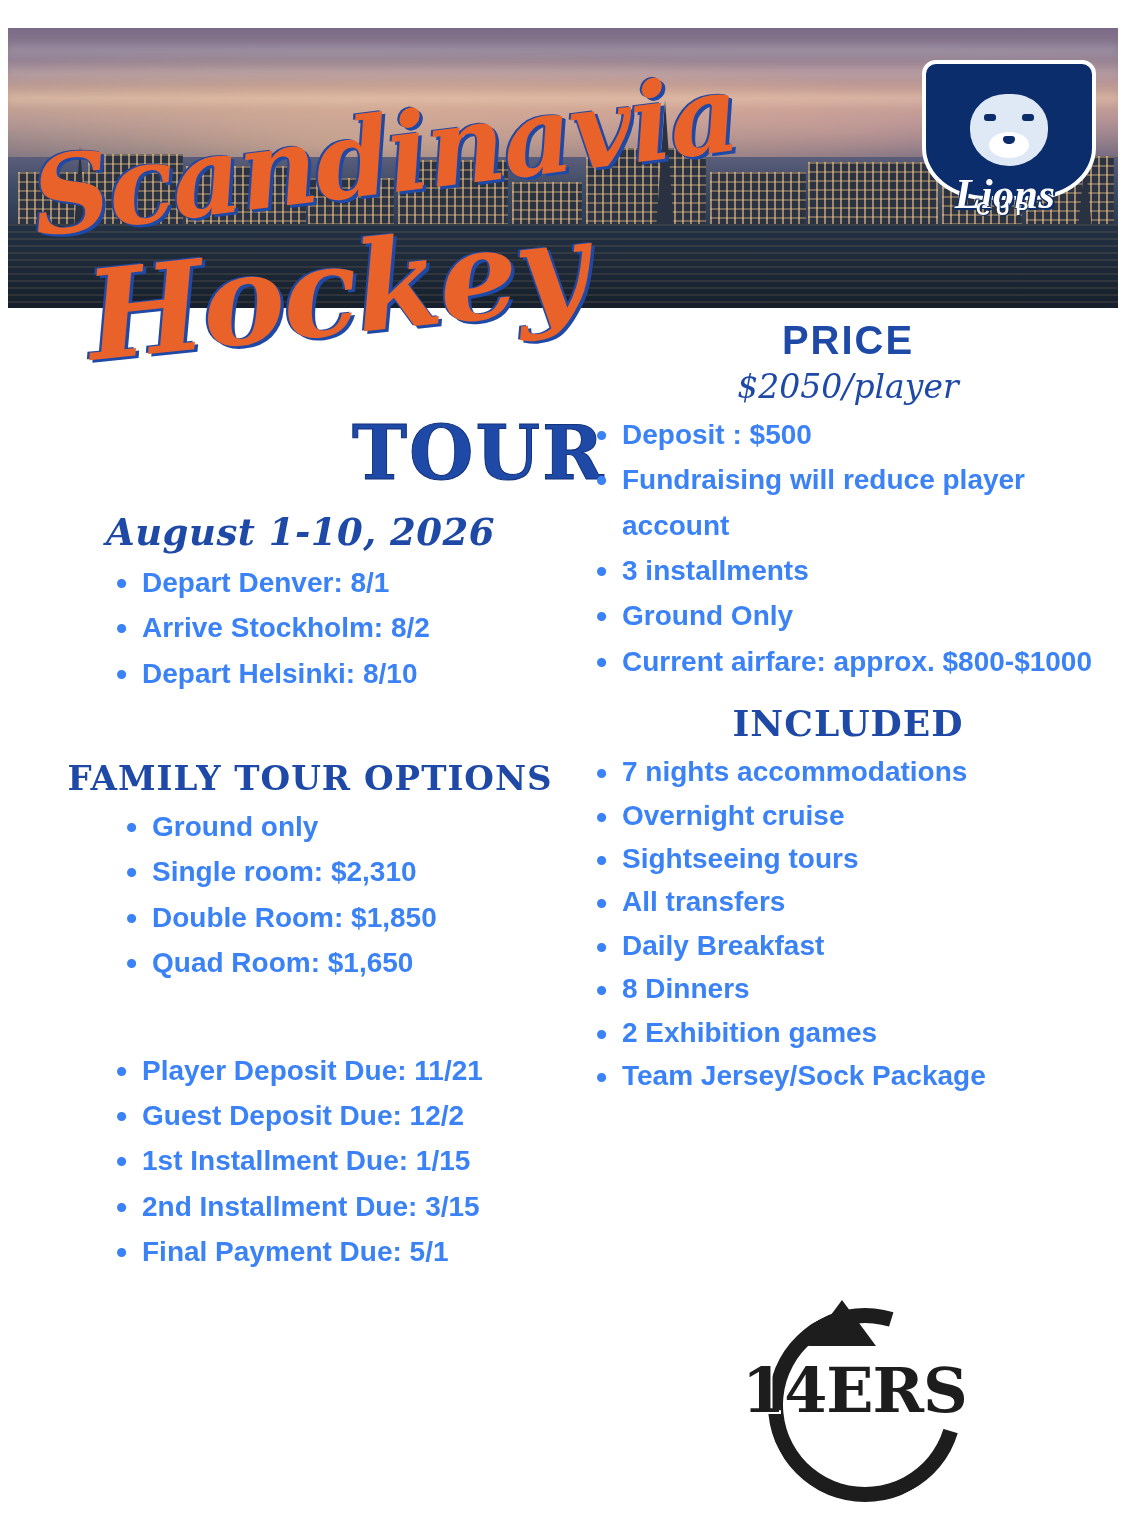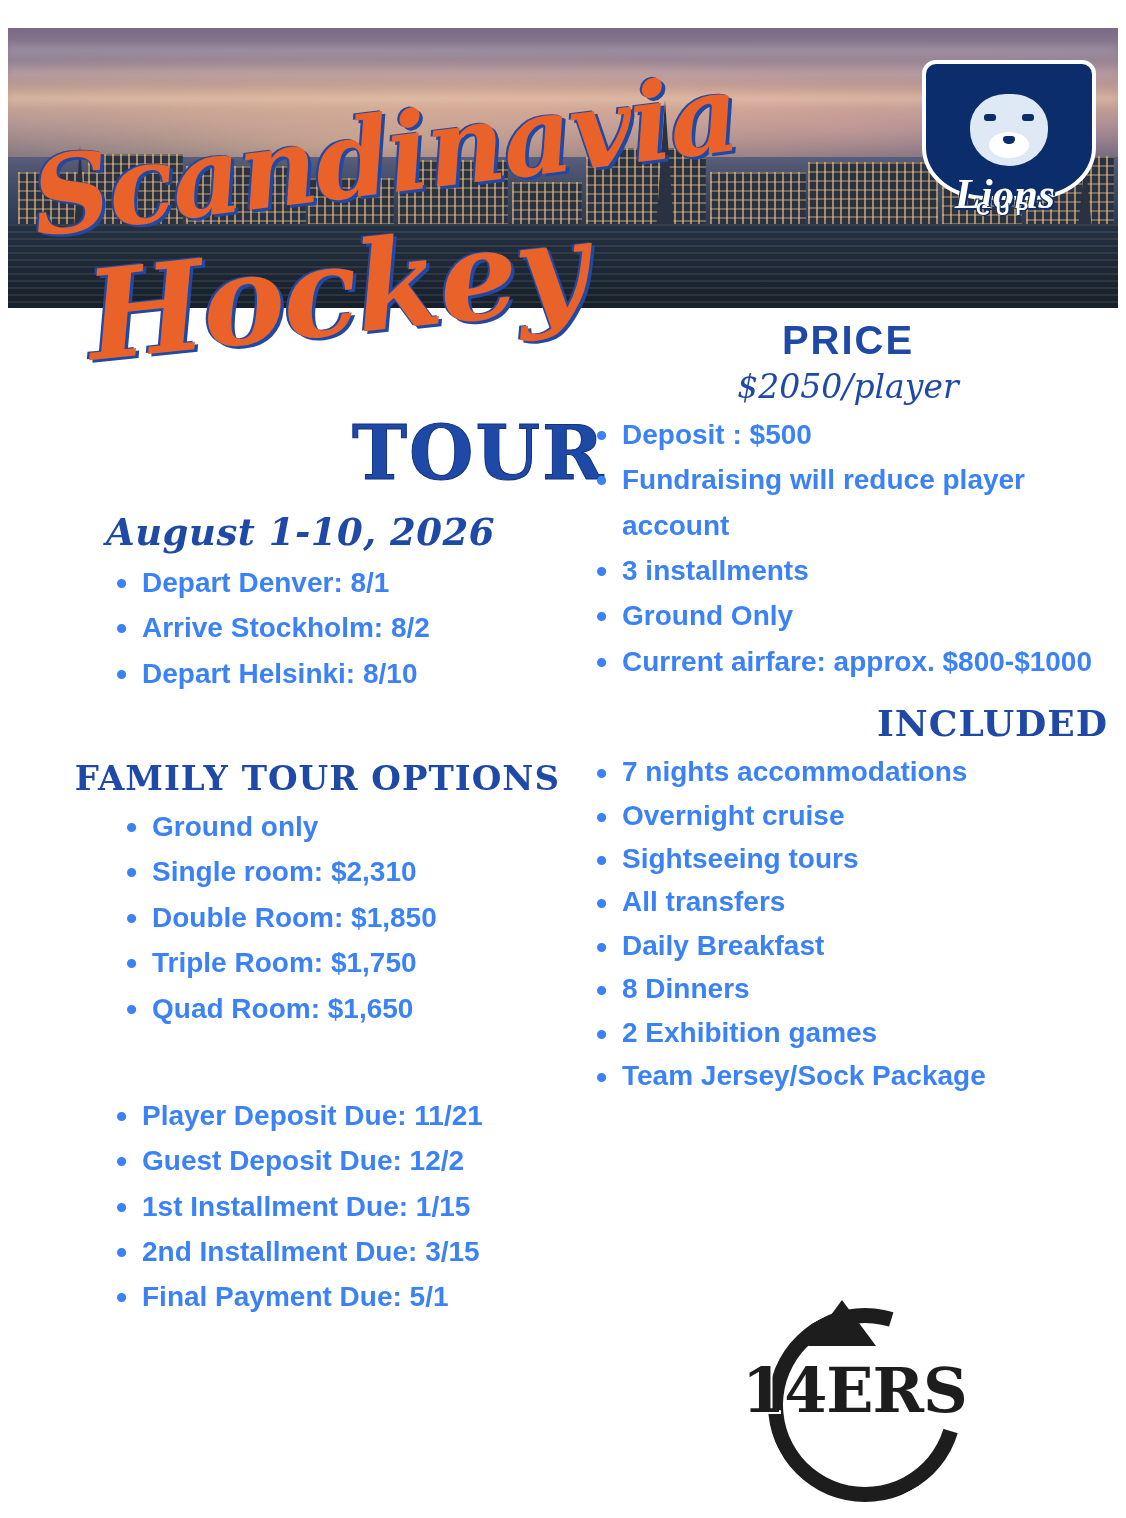--- a/index.html
+++ b/index.html
@@ -202,21 +202,21 @@
     font-size: 37px;
     color: #1f49a6;
     margin: 0 0 6px 46px;
     letter-spacing: .5px;
   }
   .sec-head {
     font-family: "DejaVu Serif", serif;
     font-weight: 700;
     font-size: 34px;
     color: #1f49a6;
-    text-align: right;
+    text-align: center;
     letter-spacing: 1px;
     margin: 0 0 6px 0;
   }
   .sec-head.big {
     font-size: 36px;
   }
   .price-head {
     font-family: Liberation Sans, sans-serif;
     font-weight: 700;
     font-size: 40px;
@@ -355,21 +355,20 @@
       <li>Depart Helsinki: 8/10</li>
     </ul>
 
     <div class="gap-lg"></div>
 
     <div class="sec-head">FAMILY TOUR OPTIONS</div>
     <ul class="blue indent2">
       <li>Ground only</li>
       <li>Single room: $2,310</li>
       <li>Double Room: $1,850</li>
-      <li>Triple Room: $1,750</li>
       <li>Quad Room: $1,650</li>
     </ul>
 
     <div class="gap-lg"></div>
 
     <ul class="blue indent">
       <li>Player Deposit Due: 11/21</li>
       <li>Guest Deposit Due: 12/2</li>
       <li>1st Installment Due: 1/15</li>
       <li>2nd Installment Due: 3/15</li>

